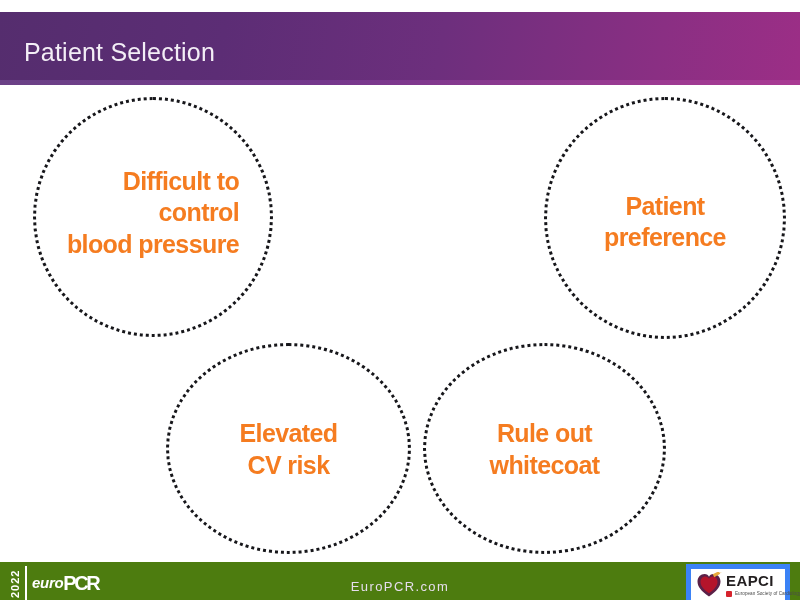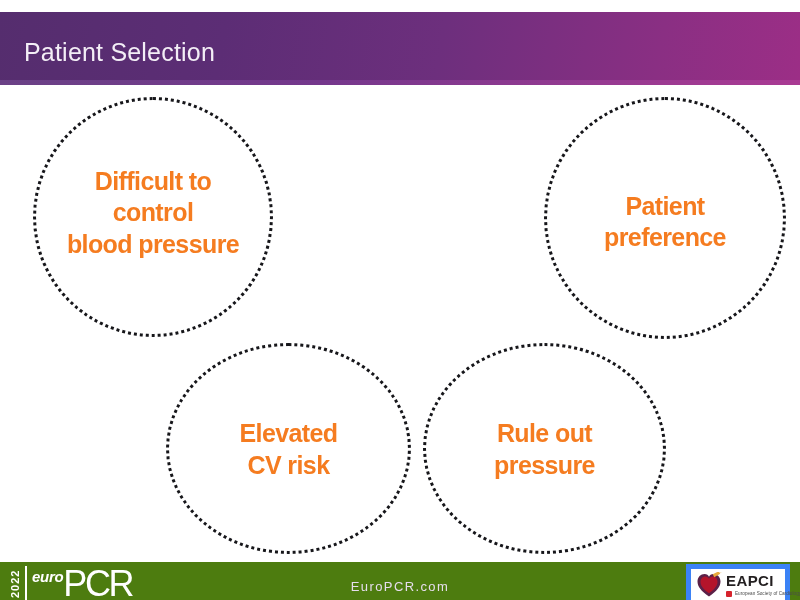--- a/index.html
+++ b/index.html
@@ -75,21 +75,21 @@
     white-space: pre-line;
     padding: 0 8px;
   }
 
   #bubble-1 { left: 33px;  top: 85px;  width: 240px; height: 240px; }
   #bubble-2 { left: 291px; top: 84px;  width: 243px; height: 243px; }
   #bubble-3 { left: 544px; top: 85px;  width: 242px; height: 242px; }
   #bubble-4 { left: 166px; top: 331px; width: 245px; height: 211px; }
   #bubble-5 { left: 423px; top: 331px; width: 243px; height: 211px; }
 
-  #bubble-1 .bubble-label { font-size: 25px; transform: translateY(-4px); }
+  #bubble-1 .bubble-label { font-size: 25px; transform: translateY(-4px); text-align: right; }
   #bubble-2 .bubble-label { font-size: 25px; transform: translateY(4px); }
   #bubble-3 .bubble-label { font-size: 25px; transform: translateY(4px); }
   #bubble-4 .bubble-label { font-size: 25px; transform: translateY(1px); }
   #bubble-5 .bubble-label { font-size: 25px; transform: translateY(1px); }
 
   
   .footer {
     position: absolute;
     left: 0;
     top: 550px;
@@ -150,22 +150,22 @@
     color: #ffffff;
     font-style: italic;
     font-weight: bold;
     font-size: 15px;
     font-family: "Liberation Sans", sans-serif;
     letter-spacing: -0.3px;
     margin-bottom: 1px;
   }
   .logo-pcr {
     color: #ffffff;
-    font-weight: normal;
-    font-size: 36px;
+    font-weight: bold;
+    font-size: 20px;
     font-family: "Liberation Sans", sans-serif;
     letter-spacing: -2.4px;
     line-height: 0.86;
   }
 
   
   .eapci-box {
     position: absolute;
     left: 686px;
     top: 552px;
@@ -240,21 +240,21 @@
 CV risk</div>
   </div>
 
   <div class="bubble" id="bubble-3">
     <div class="bubble-label">Patient
 preference</div>
   </div>
 
   <div class="bubble" id="bubble-5">
     <div class="bubble-label">Rule out
-pressure</div>
+whitecoat</div>
   </div>
 
   <div class="footer">
     <div class="footer-site">EuroPCR.com</div>
   </div>
 
   <div class="europcr-logo">
     <div class="logo-year">2022</div>
     <div class="logo-divider"></div>
     <div class="logo-words">

